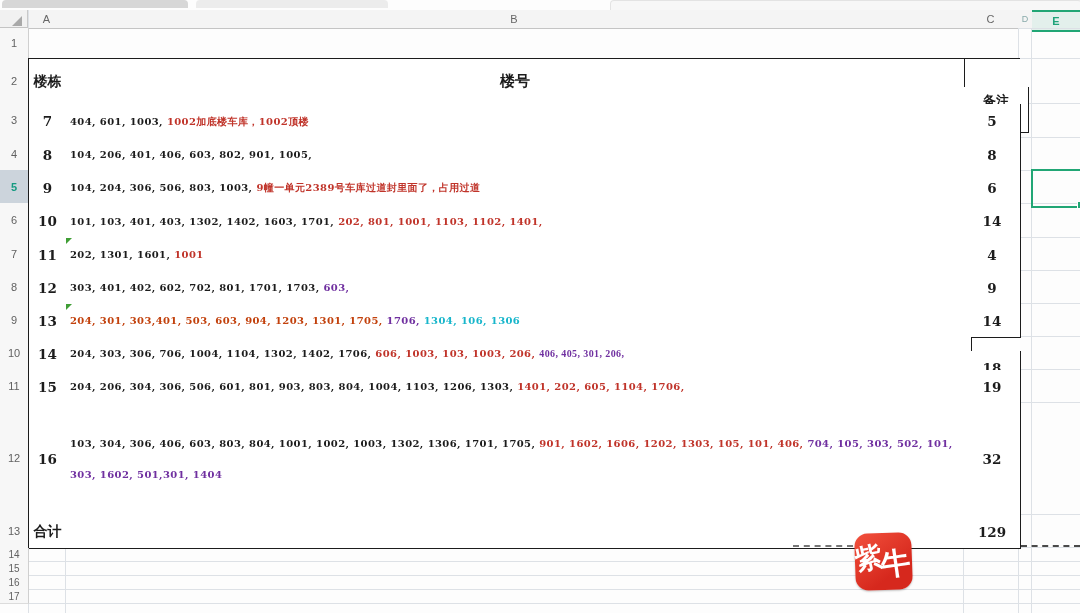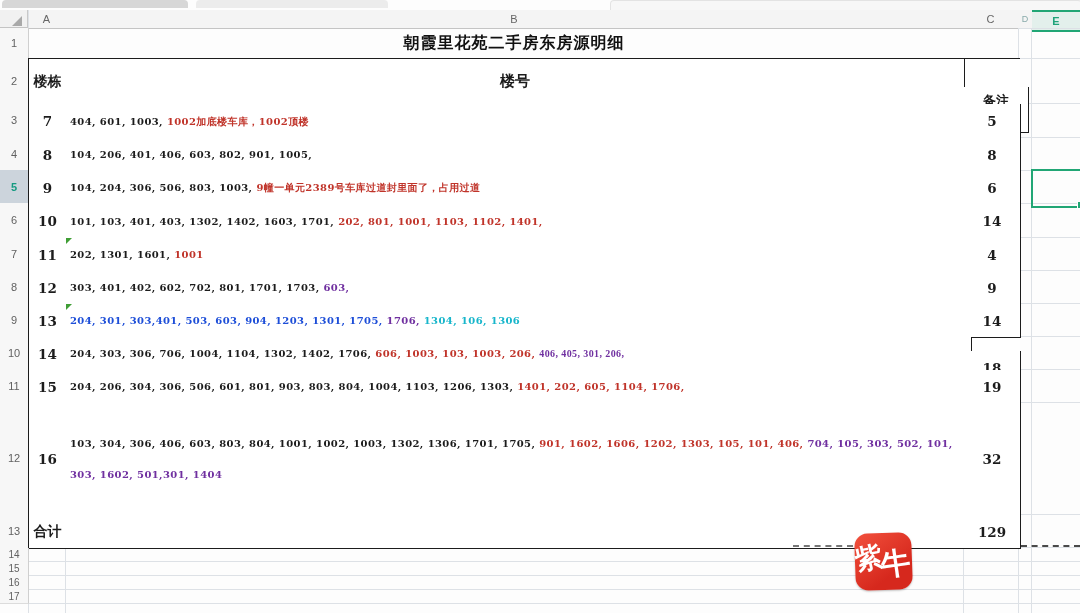--- a/index.html
+++ b/index.html
@@ -109,21 +109,20 @@
       <div class="rowhead" style="top: 336px; height: 33px;">10</div>
       <div class="rowhead" style="top: 369px; height: 33px;">11</div>
       <div class="rowhead" style="top: 402px; height: 112px;">12</div>
       <div class="rowhead" style="top: 514px; height: 33px;">13</div>
       <div class="rowhead" style="font-size: 10px; top: 547px; height: 14px;">14</div>
       <div class="rowhead" style="font-size: 10px; top: 561px; height: 14px;">15</div>
       <div class="rowhead" style="font-size: 10px; top: 575px; height: 14px;">16</div>
       <div class="rowhead" style="font-size: 10px; top: 589px; height: 14px;">17</div>
     </div>
 
-  <div id="title">朝霞里花苑二手房东房源明细</div>
 
   <div id="tbl">
     <div class="cell c-center c-b" style="left:0;top:0;width:37px;height:45px;font-size:14px;">楼栋</div>
     <div class="cell c-center c-b" style="left:37px;top:0;width:898px;height:45px;font-size:15px;">楼号</div>
     <div class="cell c-center c-b" style="left:935px;top:0;width:56px;height:45px;font-size:13px;padding:0 4px;line-height:18px;margin-top:28px;">备注（套）</div>
     <div id="tbody">
         <div class="cell c-center c-b" style="left: 0px; top: 45px; width: 37px; height: 34px;">7</div>
         <div class="cell units" style="left: 37px; top: 45px; width: 898px; height: 34px;">
           <span><span style="color: rgb(28, 28, 28);">404, 601, 1003, </span><span style="color: rgb(192, 52, 42);">1002加底楼车库，1002顶楼</span></span>
         </div>
@@ -149,21 +148,21 @@
           <div class="tri"></div>
         </div>
         <div class="cell c-center c-b" style="left: 935px; top: 179px; width: 56px; height: 33px;">4</div>
         <div class="cell c-center c-b" style="left: 0px; top: 212px; width: 37px; height: 33px;">12</div>
         <div class="cell units" style="left: 37px; top: 212px; width: 898px; height: 33px;">
           <span><span style="color: rgb(28, 28, 28);">303, 401, 402, 602, 702, 801, 1701, 1703, </span><span style="color: rgb(112, 48, 160);">603,</span></span>
         </div>
         <div class="cell c-center c-b" style="left: 935px; top: 212px; width: 56px; height: 33px;">9</div>
         <div class="cell c-center c-b" style="left: 0px; top: 245px; width: 37px; height: 33px;">13</div>
         <div class="cell units" style="left: 37px; top: 245px; width: 898px; height: 33px;">
-          <span><span style="color: #1d4ed8;">204, 301, 303,401, 503, 603, 904, 1203, 1301, 1705, </span><span style="color: rgb(112, 48, 160);">1706, </span><span style="color: rgb(24, 182, 203);">1304, 106, 1306</span></span>
+          <span><span style="color: #c2410c;">204, 301, 303,401, 503, 603, 904, 1203, 1301, 1705, </span><span style="color: rgb(112, 48, 160);">1706, </span><span style="color: rgb(24, 182, 203);">1304, 106, 1306</span></span>
           <div class="tri"></div>
         </div>
         <div class="cell c-center c-b" style="left: 935px; top: 245px; width: 56px; height: 33px;">14</div>
         <div class="cell c-center c-b" style="left: 0px; top: 278px; width: 37px; height: 33px;">14</div>
         <div class="cell units" style="left: 37px; top: 278px; width: 898px; height: 33px;">
           <span><span style="color: rgb(28, 28, 28);">204, 303, 306, 706, 1004, 1104, 1302, 1402, 1706, </span><span style="color: rgb(192, 52, 42);">606, 1003, 103, 1003, 206, </span><span style="color: rgb(112, 48, 160); font-family: Liberation Serif, serif;">406, 405, 301, 206,</span></span>
         </div>
         <div class="cell c-center c-b" style="left: 935px; top: 292px; width: 56px; height: 33px;">18</div>
         <div class="cell c-center c-b" style="left: 0px; top: 311px; width: 37px; height: 33px;">15</div>
         <div class="cell units" style="left: 37px; top: 311px; width: 898px; height: 33px;">

